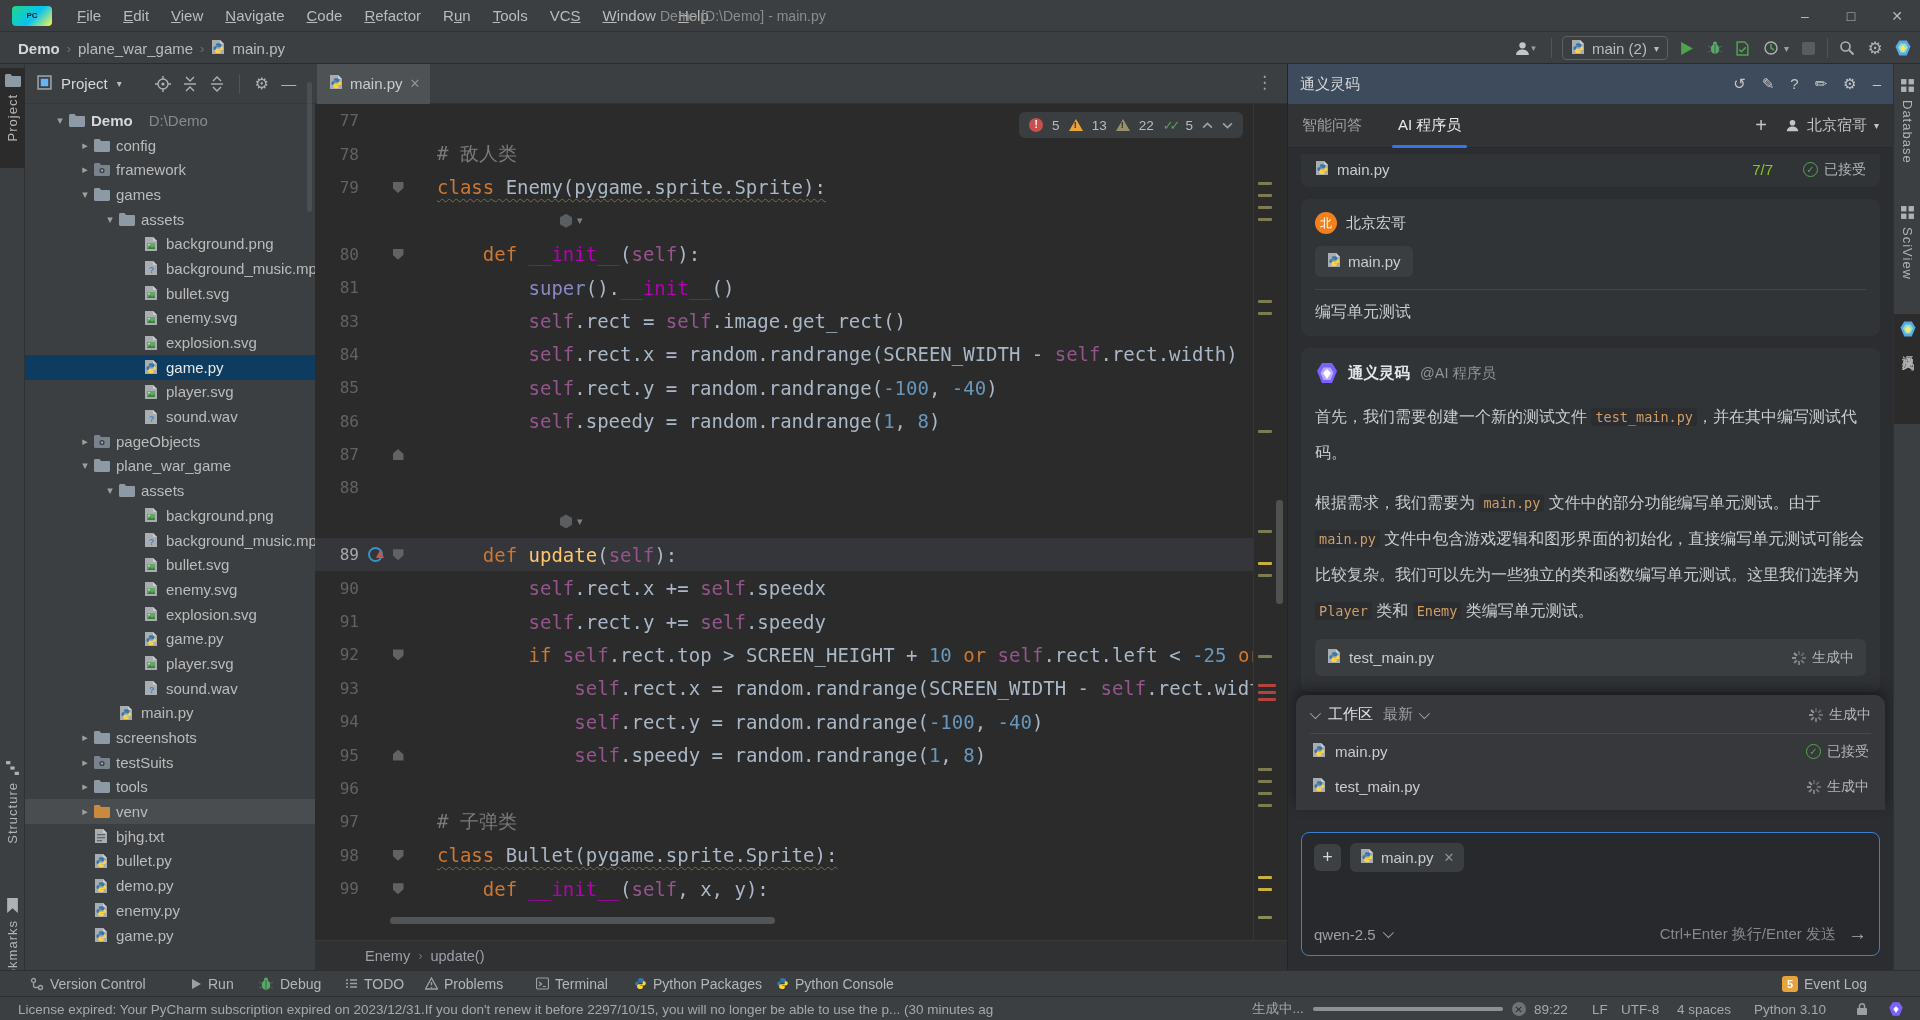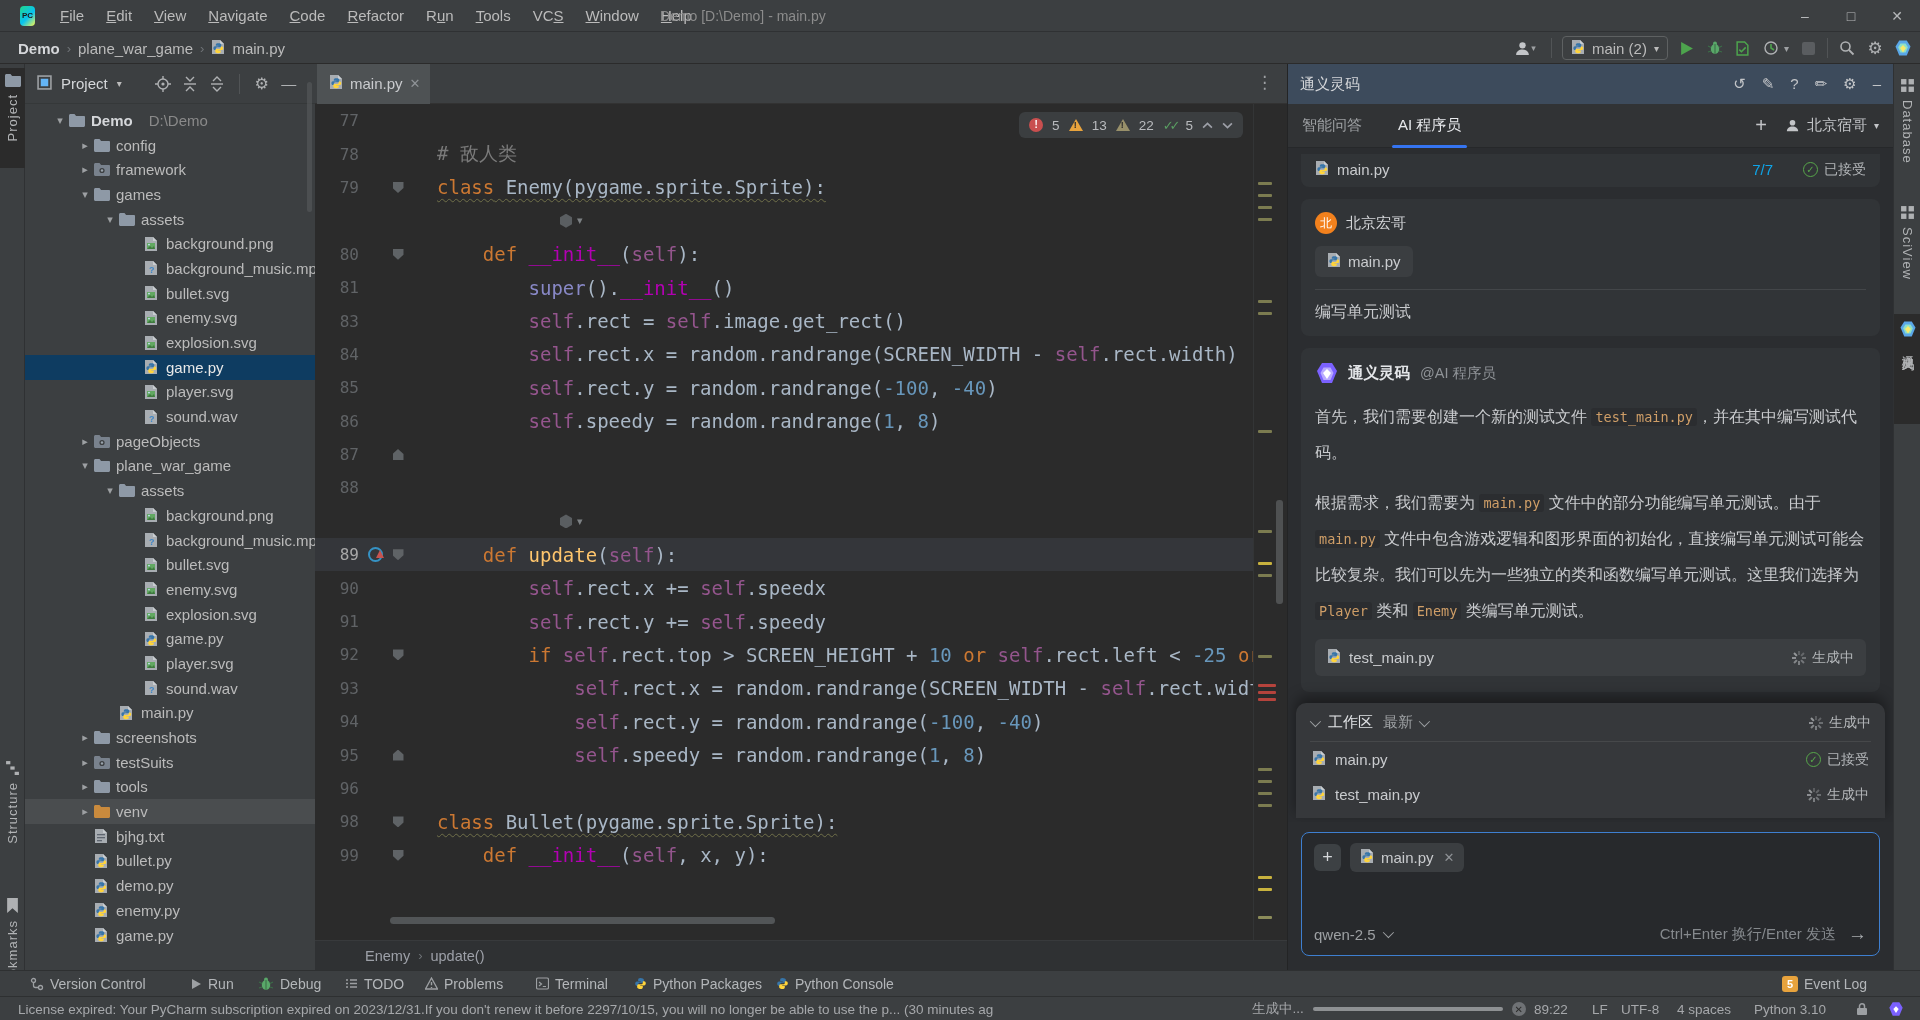--- a/index.html
+++ b/index.html
@@ -2,21 +2,21 @@
 <html><head>
 <meta charset="utf-8">
 <style>
   * { margin:0; padding:0; box-sizing:border-box; }
   html,body { width:1920px; height:1020px; overflow:hidden; background:#2b2b2b;
               font-family:"Liberation Sans","DejaVu Sans",sans-serif; color:#bbbbbb; }
 
   
   #menubar { position:absolute; left:0; top:0; width:1920px; height:32px; background:#3c3f41;
              border-bottom:1px solid #2f3133; display:flex; align-items:center; font-size:15px; }
-  #pcLogo { width:15px; height:20px; margin:0 14px 0 20px; border-radius:4px;
+  #pcLogo { width:40px; height:20px; margin:0 14px 0 12px; border-radius:4px;
             background:linear-gradient(135deg,#21d789 0%,#07c3f2 55%,#fcf84a 100%);
             display:flex; align-items:center; justify-content:center;
             font-size:8px; font-weight:bold; color:#1a1a1a; }
   .menu-item { padding:0 11px; color:#bbbbbb; cursor:default; }
   .menu-item u { text-decoration:underline; }
   #winTitle { position:absolute; left:660px; top:0; height:32px; line-height:32px; color:#8c8c8c; font-size:14px; }
   #winControls { position:absolute; right:0; top:0; height:32px; display:flex; }
   .winbtn { width:46px; height:32px; display:flex; align-items:center; justify-content:center; color:#b6b8ba; font-size:14px; }
 
   #navbar { position:absolute; left:0; top:32px; width:1920px; height:32px; background:#3c3f41;
@@ -121,21 +121,21 @@
   .aipara { font-size:16px; line-height:36px; color:#c9cbce; margin-top:14px; }
   .aipara .icode { font-family:"DejaVu Sans Mono",monospace; font-size:13.5px; color:#cf9e67; background:#2b2d30; padding:1px 4px; border-radius:3px; }
   .bigchip { display:flex; align-items:center; gap:8px; background:#3b3e41; border-radius:6px; padding:9px 12px; font-size:15px; color:#c9cbce; margin-top:10px; }
   #genrow { display:flex; align-items:center; padding:2px 4px; font-size:15px; color:#b3b6b9; }
   .stopbtn { margin-left:auto; display:flex; align-items:center; gap:7px; border:1px solid #55585b; border-radius:14px; padding:3px 12px; color:#c3c5c8; font-size:14px; }
   .pauseico { width:14px; height:14px; border:1.5px solid #b3b6b9; border-radius:50%; position:relative; }
   .pauseico:before, .pauseico:after { content:""; position:absolute; top:3px; width:1.5px; height:5px; background:#b3b6b9; }
   .pauseico:before { left:4px; } .pauseico:after { left:7.5px; }
   .darkball { width:16px; height:16px; background:#1f2123; border-radius:50%; margin-right:8px; border:1px solid #4a4d50; }
 
-  #workspace { position:absolute; left:8px; right:8px; bottom:4px; background:#36383b; border-radius:10px 10px 0 0;
+  #workspace { position:absolute; left:8px; right:8px; bottom:12px; background:#36383b; border-radius:10px 10px 0 0;
                box-shadow:0 -6px 14px rgba(0,0,0,.4); padding:10px 14px 6px; }
   #wsHead { display:flex; align-items:center; gap:10px; font-size:15px; color:#d5d7da; padding-bottom:9px; border-bottom:1px solid #46484a; }
   #wsHead .wsfilter { color:#9da0a3; display:flex; gap:6px; align-items:center; }
   .wsrow { display:flex; align-items:center; gap:9px; font-size:15px; color:#c9cbce; padding:8px 2px; }
   .chev { display:inline-block; width:8px; height:8px; border-right:1.6px solid #9da0a3; border-bottom:1.6px solid #9da0a3; transform:rotate(45deg) translateY(-2px); }
 
   #aiInput { flex:none; margin:10px 13px 14px; height:124px; border:1.5px solid #3e7fd0; border-radius:8px; background:#27292c;
              display:flex; flex-direction:column; padding:10px 12px; }
   #aiChips { display:flex; align-items:center; gap:9px; }
   .addbtn { width:27px; height:27px; border-radius:6px; background:#3d4144; color:#d5d7da; font-size:18px; display:flex; align-items:center; justify-content:center; }
@@ -861,20 +861,26 @@
           </span>
           <span class="ctext"><span class="t">            </span><span class="s">self</span><span class="t">.speedy = random.randrange(</span><span class="n">1</span><span class="t">, </span><span class="n">8</span><span class="t">)</span></span>
         </div>
         <div class="cl">
           <span class="lnum">96</span>
           <span class="gico"></span>
           <span class="gfold"></span>
           <span class="ctext"></span>
         </div>
         <div class="cl">
+          <span class="lnum">97</span>
+          <span class="gico"></span>
+          <span class="gfold"></span>
+          <span class="ctext"><span class="c"># 子弹类</span></span>
+        </div>
+        <div class="cl">
           <span class="lnum">98</span>
           <span class="gico"></span>
           <span class="gfold">
             <span class="foldshape d"></span>
           </span>
           <span class="ctext wavy"><span class="k">class</span><span class="t"> Bullet(pygame.sprite.Sprite):</span></span>
         </div>
         <div class="cl">
           <span class="lnum">99</span>
           <span class="gico"></span>
@@ -948,21 +954,21 @@
       <div class="card cut">
         <div class="filerow">
           <span class="tico"><svg width="14" height="16" viewBox="0 0 14 16">
                 <path d="M1 1h8l4 4v10H1z" fill="#a8adb2"></path>
                 <path d="M9 1l4 4H9z" fill="#c9cdd1"></path>
                 <path d="M7 4.2c-1.6 0-2.2.7-2.2 1.6v1h2.6v.5H3.9c-1 0-1.5.8-1.5 1.9s.5 1.8 1.5 1.8h.9V9.8c0-.9.8-1.5 1.7-1.5h2.4c.8 0 1.4-.6 1.4-1.4V5.8c0-.9-1.1-1.6-2.3-1.6z" fill="#3775a9"></path>
                 <path d="M7.6 14.2c1.6 0 2.2-.7 2.2-1.6v-1H7.2v-.5h3.5c1 0 1.5-.8 1.5-1.9s-.5-1.8-1.5-1.8h-.9v1.2c0 .9-.8 1.5-1.7 1.5H5.7c-.8 0-1.4.6-1.4 1.4v1.1c0 .9 1.1 1.6 2.3 1.6z" fill="#ffd43b"></path>
               </svg></span>
           <span>main.py</span>
           <span class="grow"></span>
-          <span style="color:#0ea5e9;text-align:right;">7/7</span>
+          <span style="color:#84cc16;text-align:right;">7/7</span>
           <span class="statusTag" style="margin-left:22px;">
             <span class="chkball">✓</span>
             <span>已接受</span>
           </span>
         </div>
       </div>
 
       <div class="card">
         <div style="display:flex;align-items:center;">
           <div class="avatar">北</div>

